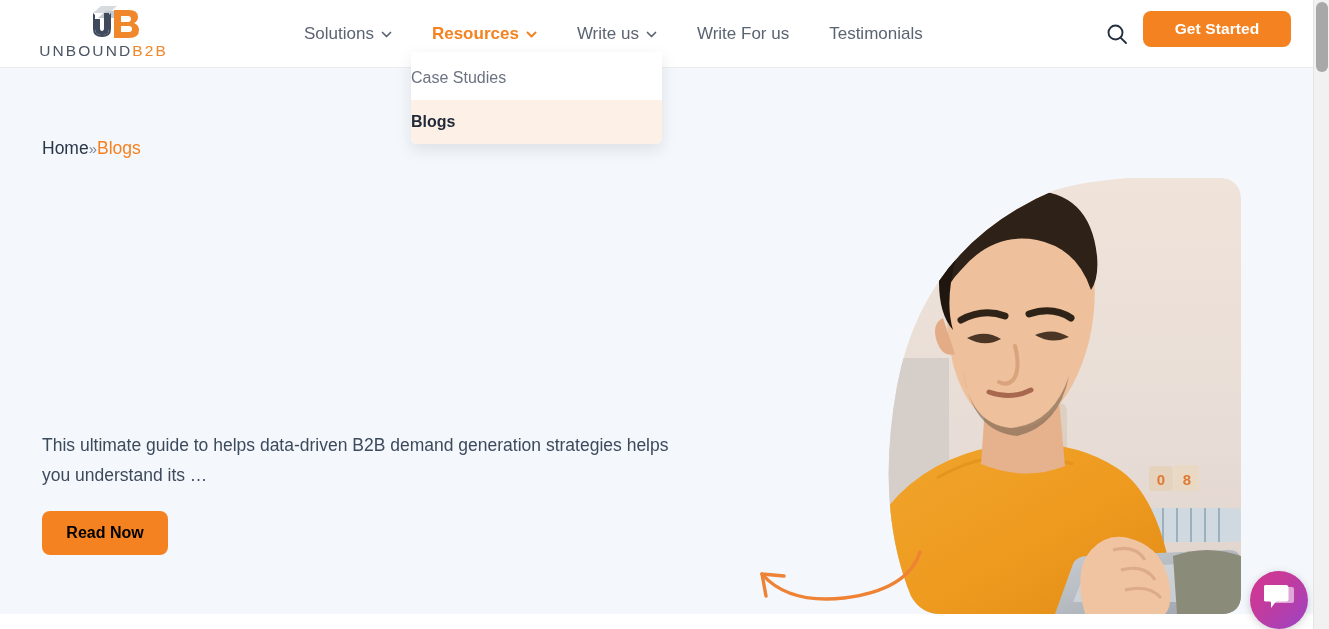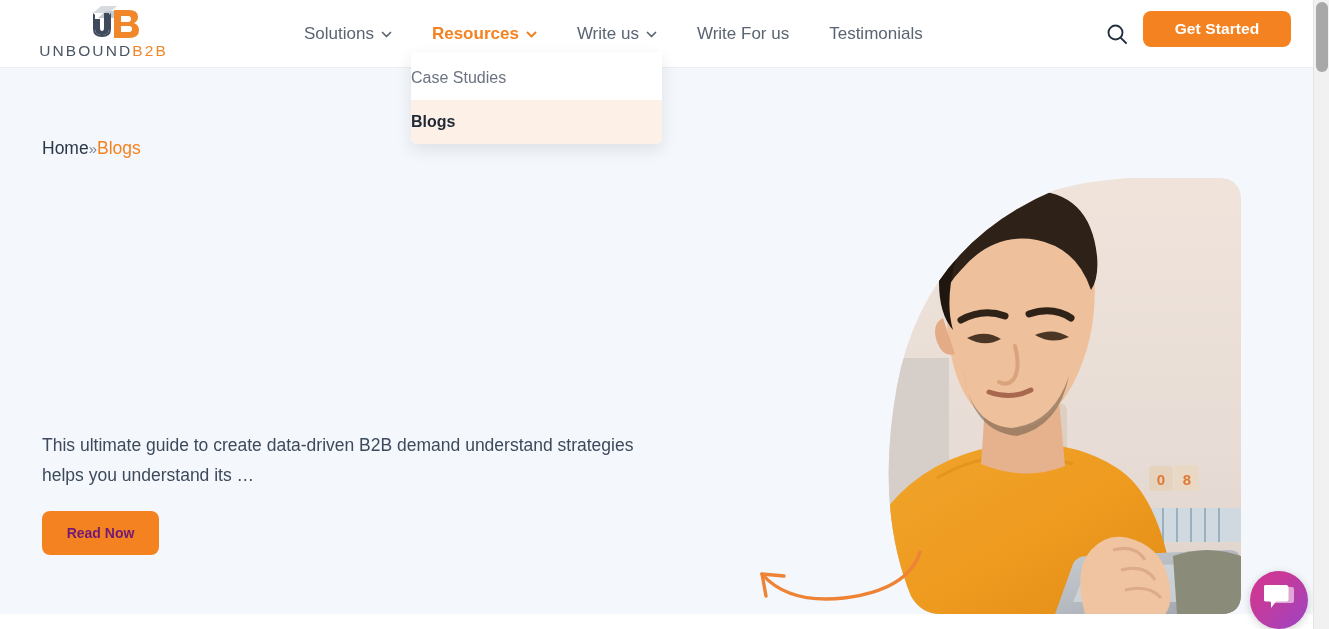--- a/index.html
+++ b/index.html
@@ -102,23 +102,23 @@
     font-weight: 400; color: #1f2c3d;
     letter-spacing: -0.5px;
   }
   .hero-desc {
     position: absolute; left: 42px; top: 362px;
     width: 630px;
     font-size: 17.5px; line-height: 30px; color: #3d4a5c;
   }
   .read-btn {
     position: absolute; left: 42px; top: 443px;
-    width: 117px; height: 44px; border-radius: 8px;
-    background: #f58220; color: #701a75;
-    font-size: 14px; font-weight: 700;
+    width: 126px; height: 44px; border-radius: 8px;
+    background: #f58220; color: #000000;
+    font-size: 16px; font-weight: 700;
     display: flex; align-items: center; justify-content: center;
     cursor: pointer; border: none;
   }
 
   
   .hero-img {
     position: absolute; left: 877px; top: 110px;
     width: 364px; height: 436px;
     border-radius: 0 20px 0 20px;
     overflow: hidden;
@@ -240,21 +240,21 @@
 
   <div class="hero">
 
     <div class="breadcrumb">
       <span>Home</span>
       <span class="bc-sep">»</span>
       <span class="bc-current">Blogs</span>
     </div>
 
 
-    <p class="hero-desc">This ultimate guide to create data-driven B2B demand understand strategies helps you understand its …</p>
+    <p class="hero-desc">This ultimate guide to helps data-driven B2B demand generation strategies helps you understand its …</p>
 
     <button class="read-btn">Read Now</button>
 
     <div class="hero-img">
       <svg width="364" height="436" viewBox="0 0 364 436">
         <defs>
           <clipPath id="blob">
             <path d="M 364 20 L 364 416 Q 364 436 344 436 L 64 436 Q 44 436 34 418 Q -2 330 20 208 Q 46 68 178 12 Q 240 -6 346 0 Q 364 1 364 20 Z"></path>
           </clipPath>
           <linearGradient id="wallg" x1="0" y1="0" x2="0" y2="1">

